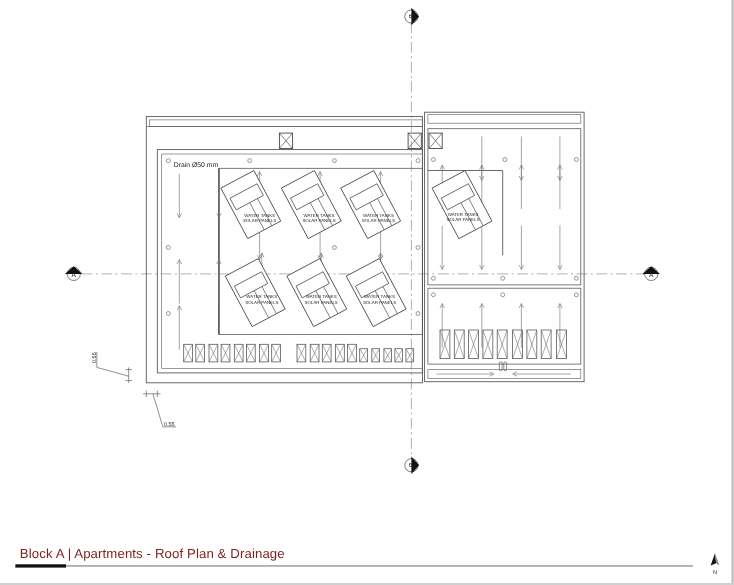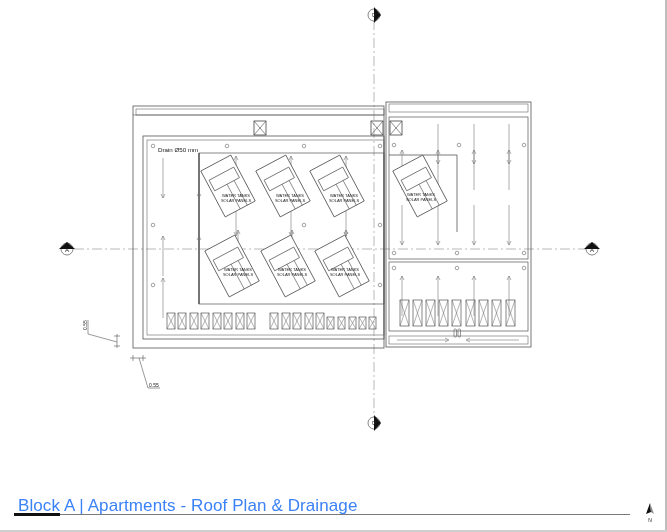--- a/index.html
+++ b/index.html
@@ -1,20 +1,20 @@
 <!DOCTYPE html>
 <html><head>
 <meta charset="utf-8">
 <style>
   html, body { margin:0; padding:0; background:#ffffff; }
   body { width:667px; height:532px; position:relative; overflow:hidden; font-family:"Liberation Sans", sans-serif; }
   #drawing { position:absolute; left:0; top:0; width:667px; height:532px; }
   .frame-edge { position:absolute; right:0; top:0; width:2px; height:532px; background:#bdbdbd; }
   .frame-bottom { position:absolute; left:0; bottom:0; width:667px; height:2px; background:#cfcfcf; }
-  .sheet-title { position:absolute; left:18px; top:496px; font-size:17px; color:#3b82f6; letter-spacing:0.1px; }
+  .sheet-title { position:absolute; left:18px; top:496px; font-size:12px; color:#7f1d1d; letter-spacing:0.1px; }
   .title-rule { position:absolute; left:14px; top:514px; width:616px; height:1px; background:#7a7a7a; }
   .title-rule-bold { position:absolute; left:14px; top:513px; width:46px; height:3px; background:#111; }
   .lbl { font-family:"Liberation Sans", sans-serif; fill:#222; }
 </style>
 </head>
 <body>
 
 <div>
   <svg id="drawing" viewBox="0 0 667 532" xmlns="http://www.w3.org/2000/svg">
     <defs>

